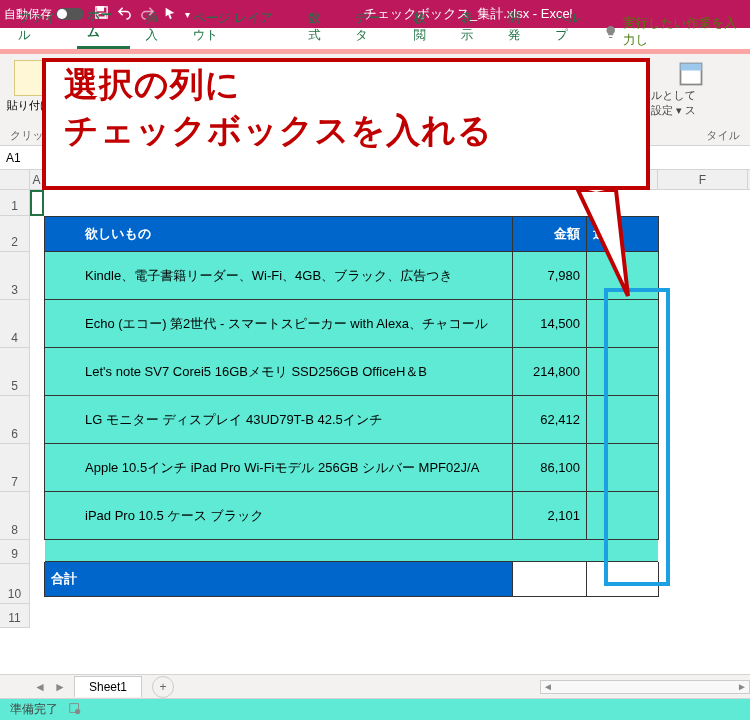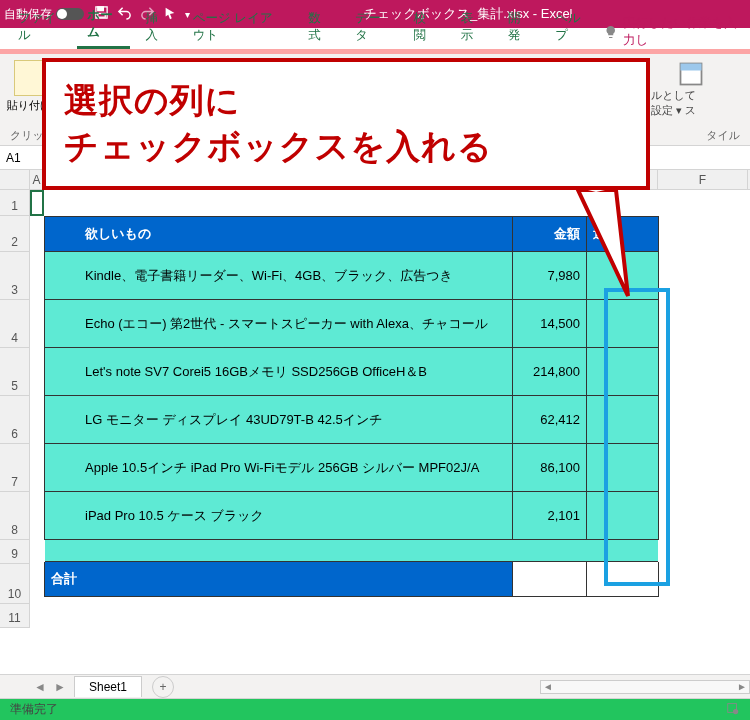--- a/index.html
+++ b/index.html
@@ -72,21 +72,21 @@
       color: #217346;
       cursor: pointer;
     }
     .tab.active {
       font-weight: bold;
       border-bottom: 3px solid #217346;
       color: #217346;
     }
     .telltext {
       margin-left: auto;
-      color: #be185d;
+      color: #4d7c0f;
       padding-right: 10px;
       display: flex;
       align-items: center;
       gap: 6px;
     }
     .telltext svg { width: 16px; height: 16px; }
     
     .ribbon {
       height: 92px;
       background: #f3f2f1;
@@ -237,22 +237,21 @@
     .callout {
       position: absolute;
       left: 42px;
       top: 58px;
       width: 608px;
       height: 132px;
       background: #fff;
       border: 4px solid #c00000;
       z-index: 50;
       display: flex;
-      align-items: center;
-      padding: 6px 18px;
+      padding: 0 18px;
     }
     .callout-text {
       color: #c00000;
       font-size: 34px;
       font-weight: bold;
       line-height: 1.35;
       letter-spacing: 1px;
     }
     .callout-tail {
       position: absolute;
@@ -308,28 +307,27 @@
       display:flex;
       align-items:center;
     }
     .hscroll .arrow{width:14px;text-align:center;color:#888;font-size:10px;}
     
     .statusbar {
       position: absolute;
       left: 0; right: 0;
       bottom: 0;
       height: 22px;
-      background: #22c55e;
+      background: #5eead4;
       border-top: 1px solid #d4d4d4;
       font-size: 12px;
       display: flex;
       align-items: center;
       padding: 0 10px;
       color: #444;
-      justify-content: space-between;
     }
     th.col-amt{ text-align:left;}
   </style>
 </head>
 <body>
 
 <div class="titlebar">
   <div class="autosave-toggle">
     <span>自動保存</span>
     <div class="toggle-pill"></div>

